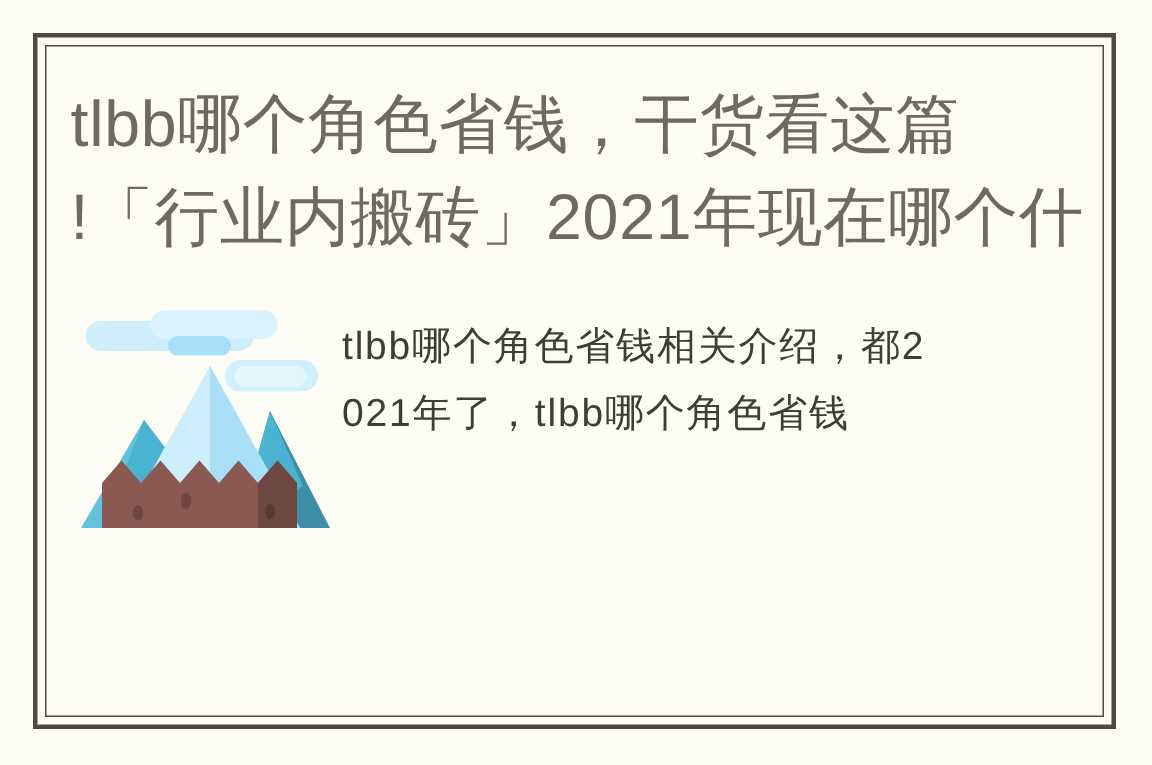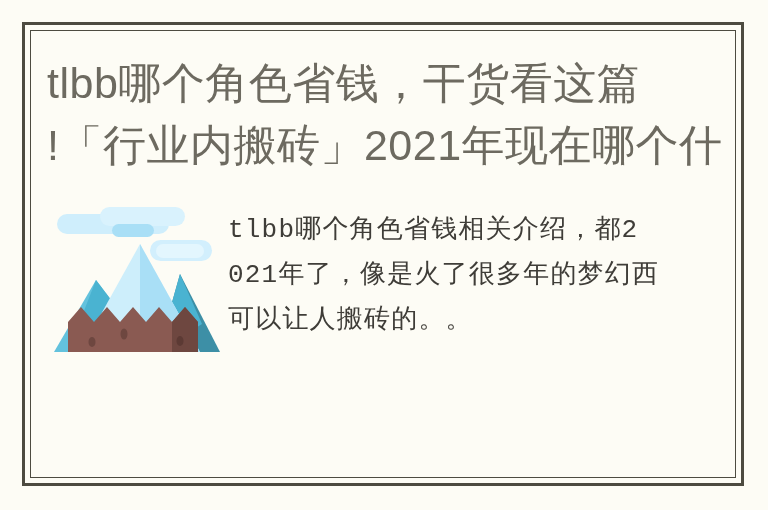--- a/index.html
+++ b/index.html
@@ -85,21 +85,21 @@
     display: block;
   }
 
   
   .body-text {
     position: absolute;
     left: 198px;
     top: 178px;
     width: 470px;
     color: #3f3d38;
-    font-family: Liberation Mono, monospace;
+    font-family: Liberation Sans, sans-serif;
     font-size: 26px;
     line-height: 45px;
     letter-spacing: 1.2px;
   }
   .body-line {
     display: block;
     white-space: nowrap;
   }
   
   .overlap-wrap {
@@ -159,18 +159,17 @@
         <path d="M120,120 L133,105 L146,120 L146,150 L120,150 Z" fill="#6e4740"></path>
 
         <ellipse cx="40" cy="140" rx="3.5" ry="5" fill="#6e4740"></ellipse>
         <ellipse cx="72" cy="132" rx="3.5" ry="5.5" fill="#6e4740"></ellipse>
         <ellipse cx="128" cy="139" rx="3.5" ry="5" fill="#5c3a34"></ellipse>
       </svg>
     </div>
 
     <div class="body-text">
       <span class="body-line">tlbb哪个角色省钱相关介绍，都2</span>
-      <span class="body-line">021年了，像是火了很多年的梦幻西</span>
-      <span class="body-line">可以让人搬砖的。。</span>
+      <span class="body-line">021年了，tlbb哪个角色省钱</span>
     </div>
 
   </div>
 </div>
 
 </body></html>

